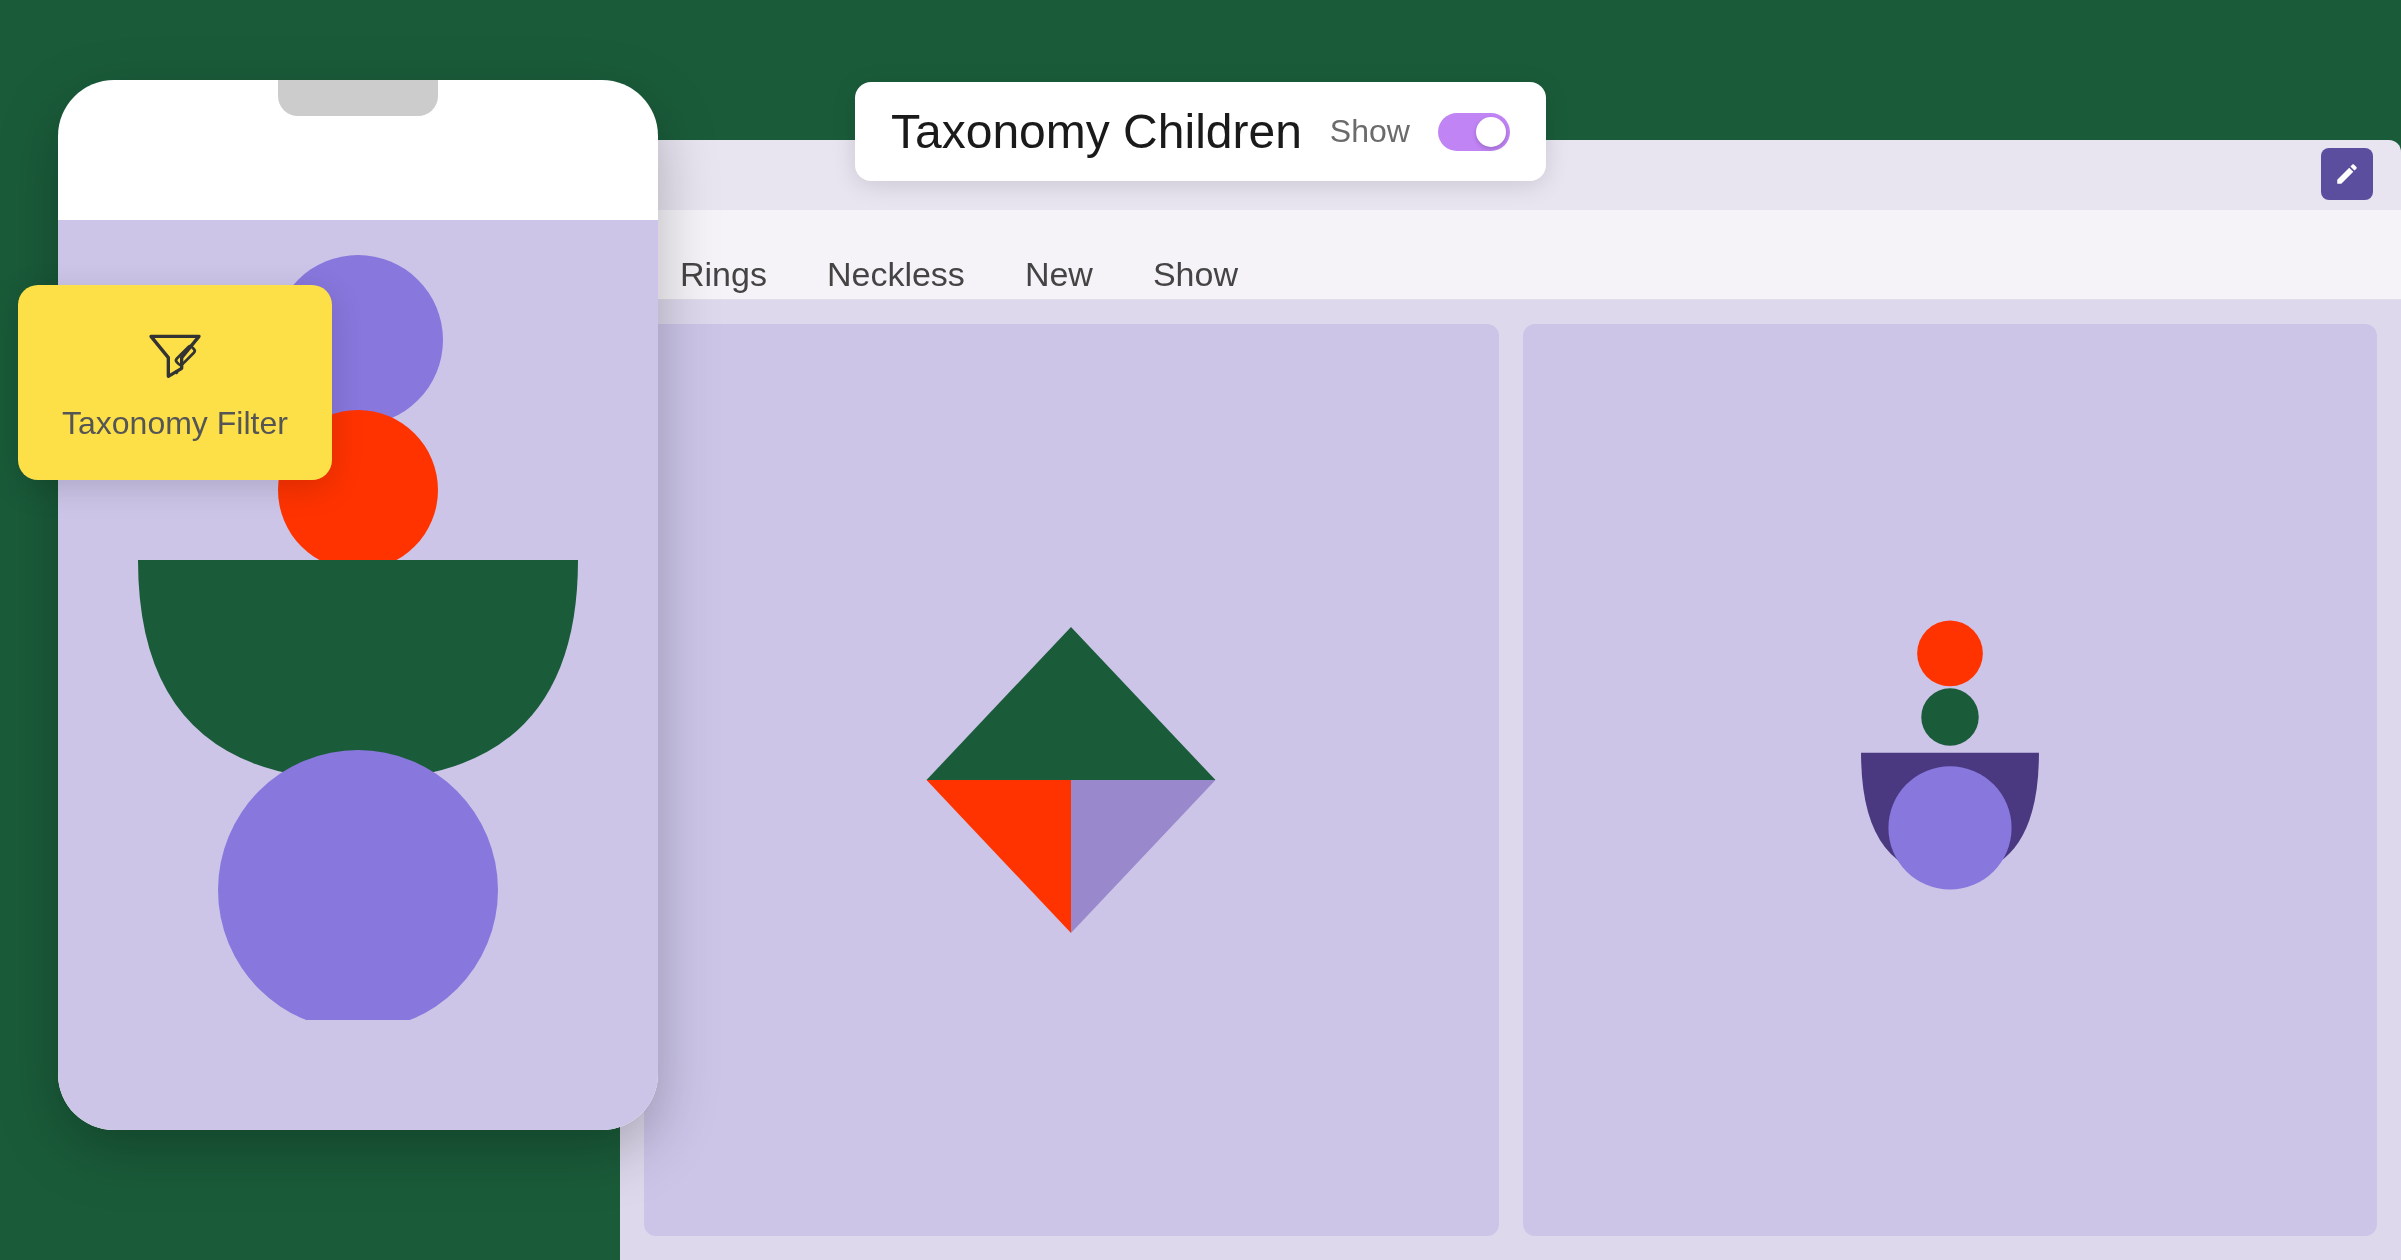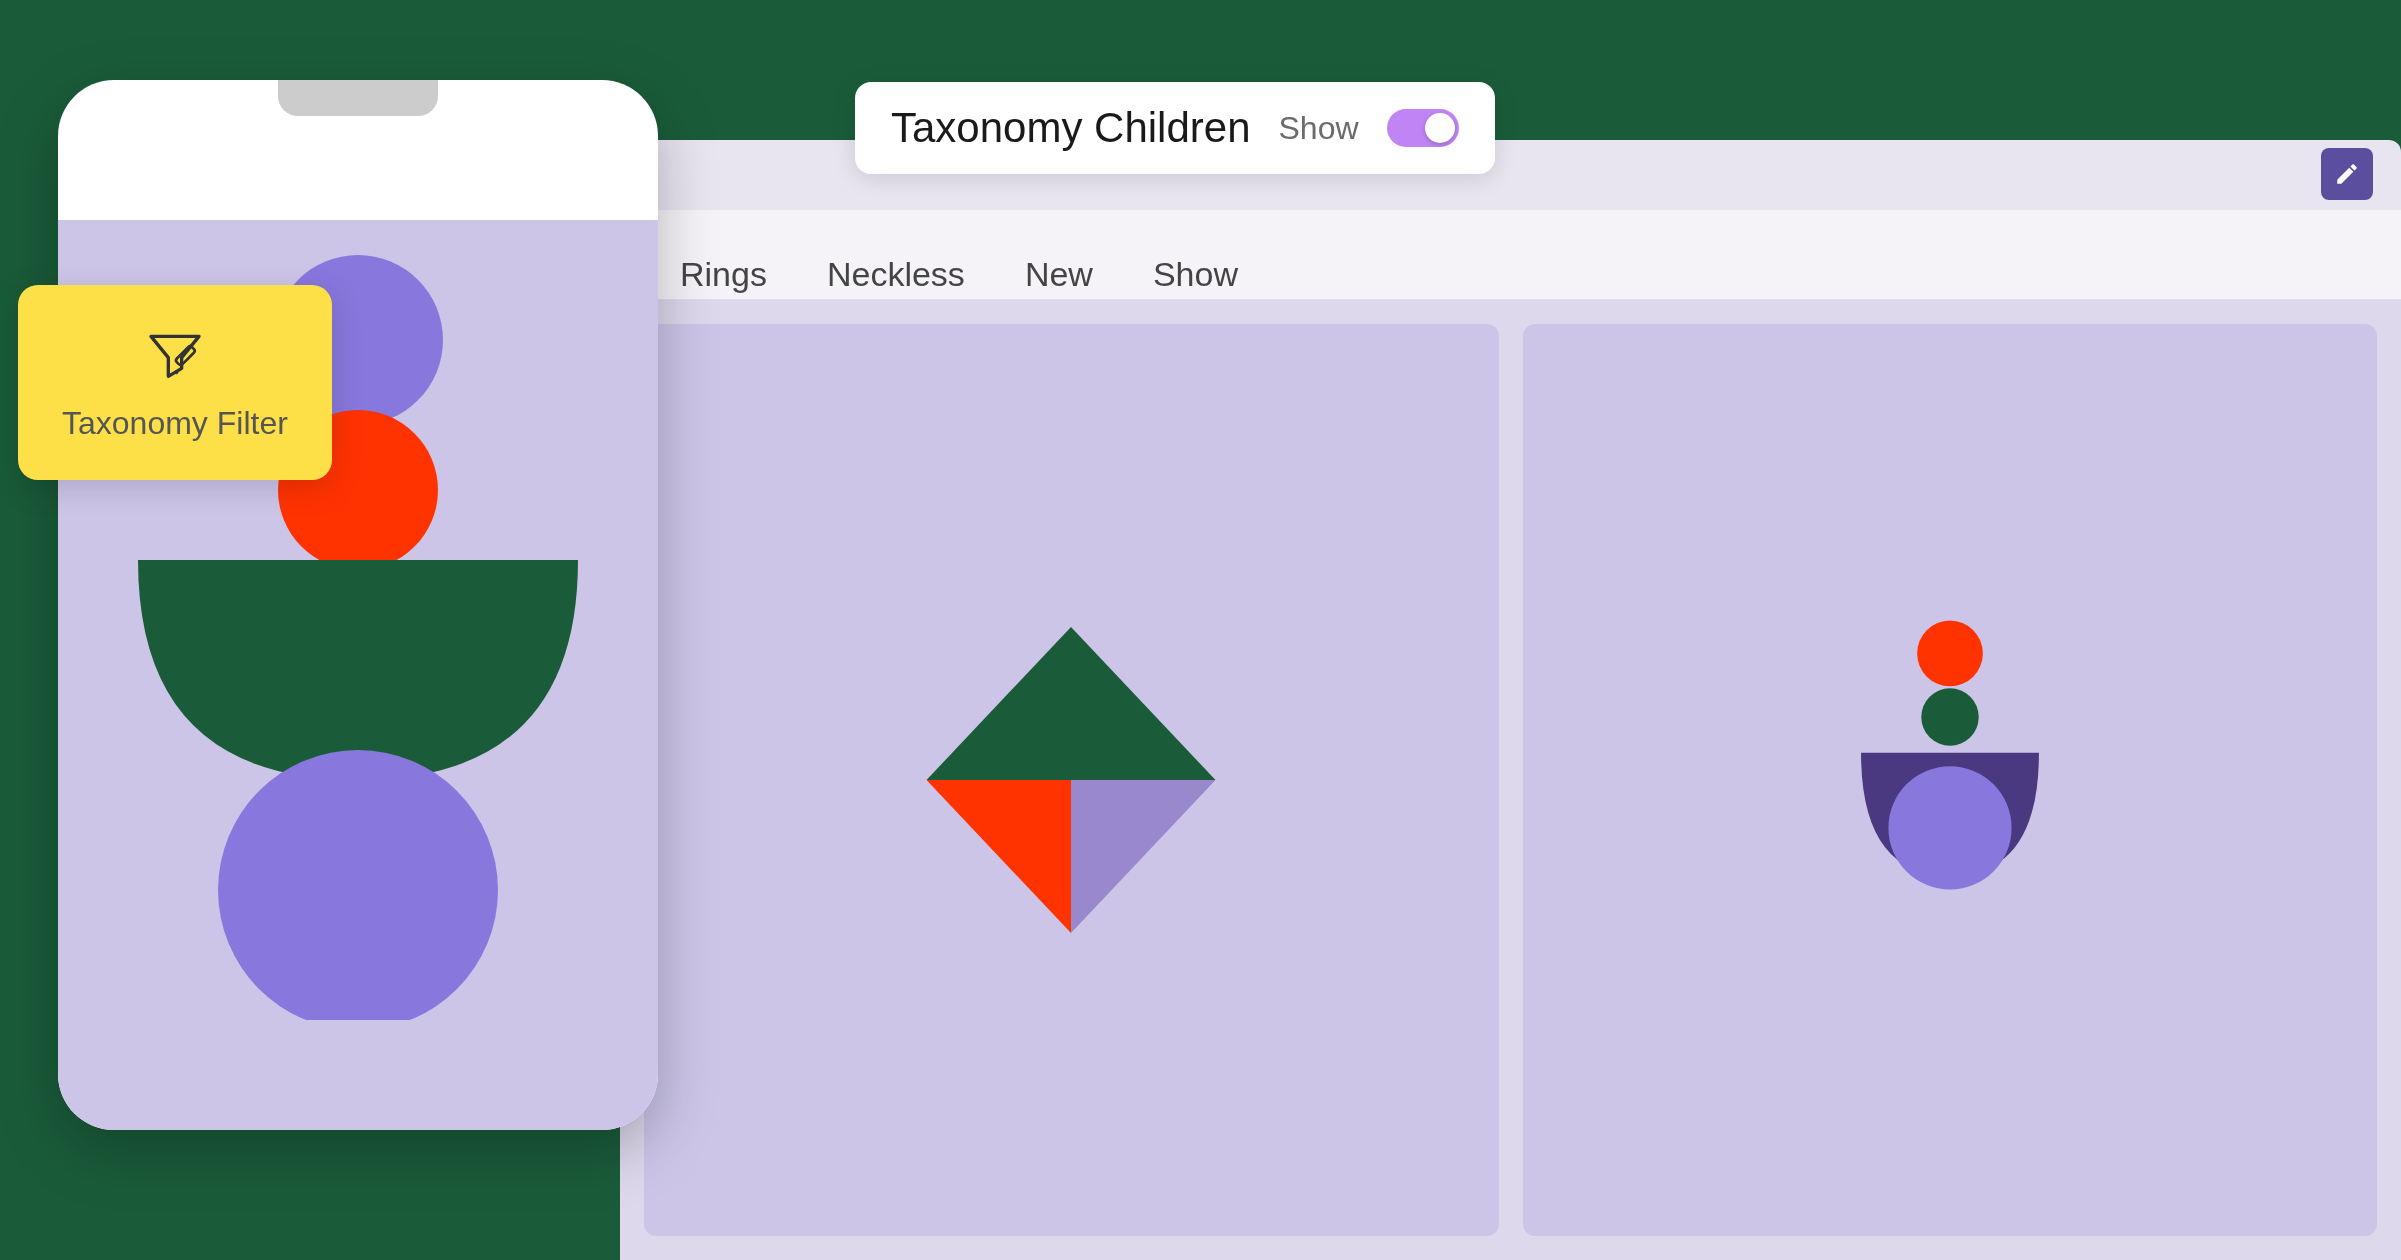--- a/index.html
+++ b/index.html
@@ -40,21 +40,21 @@
       padding: 22px 36px;
       display: flex;
       align-items: center;
       gap: 28px;
       box-shadow: 0 4px 24px rgba(0,0,0,0.12);
       z-index: 20;
       white-space: nowrap;
     }
 
     .taxonomy-children-title {
-      font-size: 42px;
+      font-size: 48px;
       font-weight: 500;
       color: #1a1a1a;
     }
 
     .toggle-container {
       display: flex;
       align-items: center;
       gap: 28px;
     }
 

